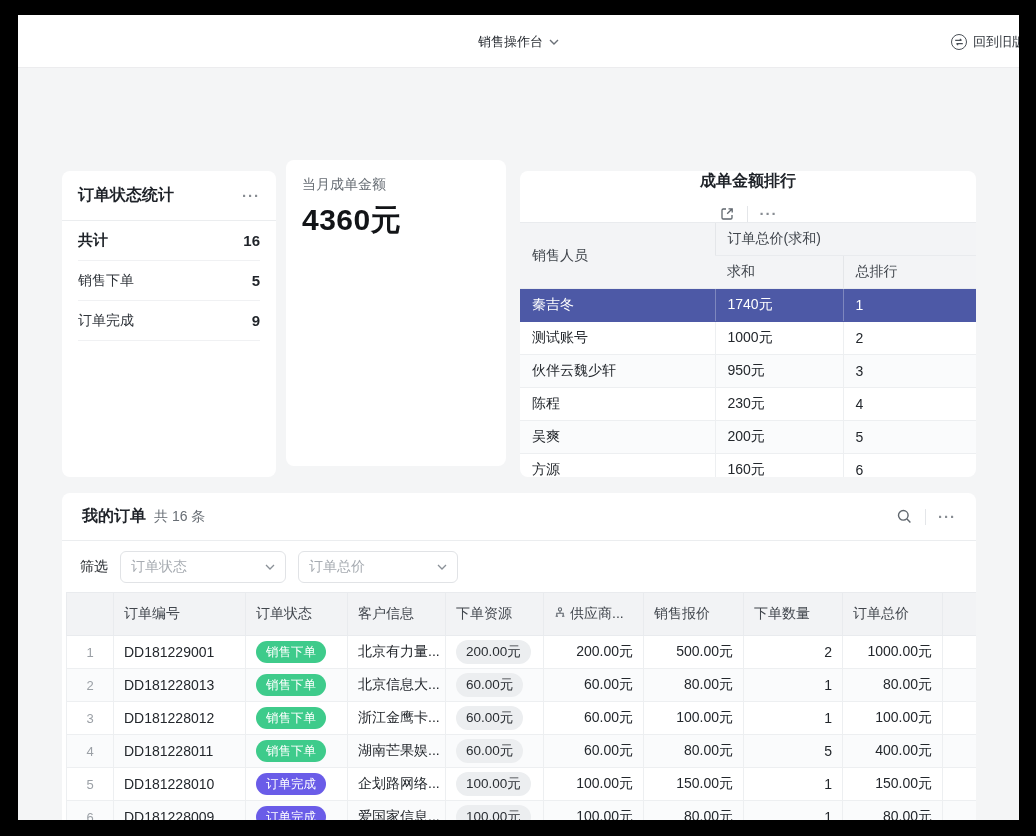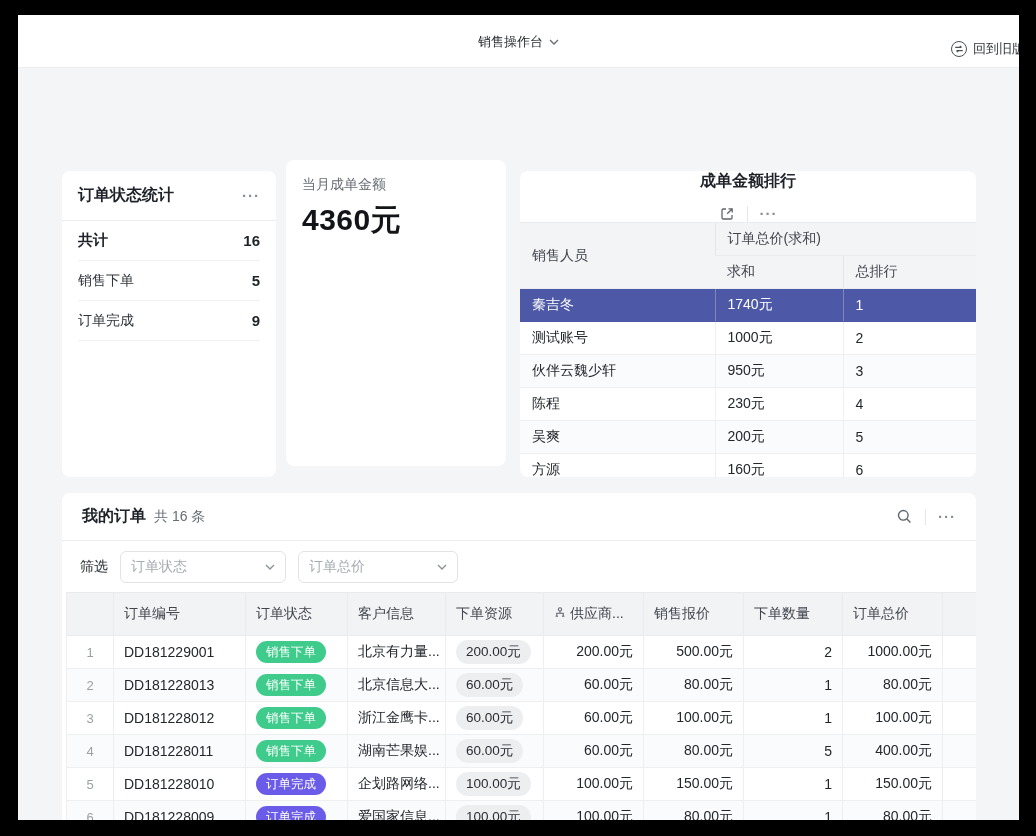--- a/index.html
+++ b/index.html
@@ -7,21 +7,21 @@
     font-family:"Liberation Sans","DejaVu Sans",sans-serif; }
   .content { position:absolute; left:18px; top:15px; width:1001px; height:805px;
     background:#f4f5f6; overflow:hidden; }
 
   
   .topbar { position:absolute; left:0; top:0; width:100%; height:53px; background:#fff;
     border-bottom:1px solid #ececee; }
   .topbar-title { position:absolute; left:0; right:0; top:0; height:53px;
     display:flex; align-items:center; justify-content:center; gap:6px;
     font-size:13px; font-weight:500; color:#1f2329; cursor:pointer; }
-  .back-btn { position:absolute; right:-6px; top:7px; height:53px; display:flex;
+  .back-btn { position:absolute; right:-6px; top:0; height:53px; display:flex;
     align-items:center; gap:6px; font-size:13px; color:#33383e; white-space:nowrap; cursor:pointer; }
   .circle-icon { width:16px; height:16px; border:1.2px solid #4a5057; border-radius:50%;
     display:inline-flex; align-items:center; justify-content:center; }
 
   
   .card { position:absolute; background:#fff; border-radius:8px; overflow:hidden; }
 
   .create-card { left:44px; top:78px; width:914px; height:64px; display:flex;
     align-items:center; justify-content:center; font-size:15px; color:#2e3338; cursor:pointer; }
 

